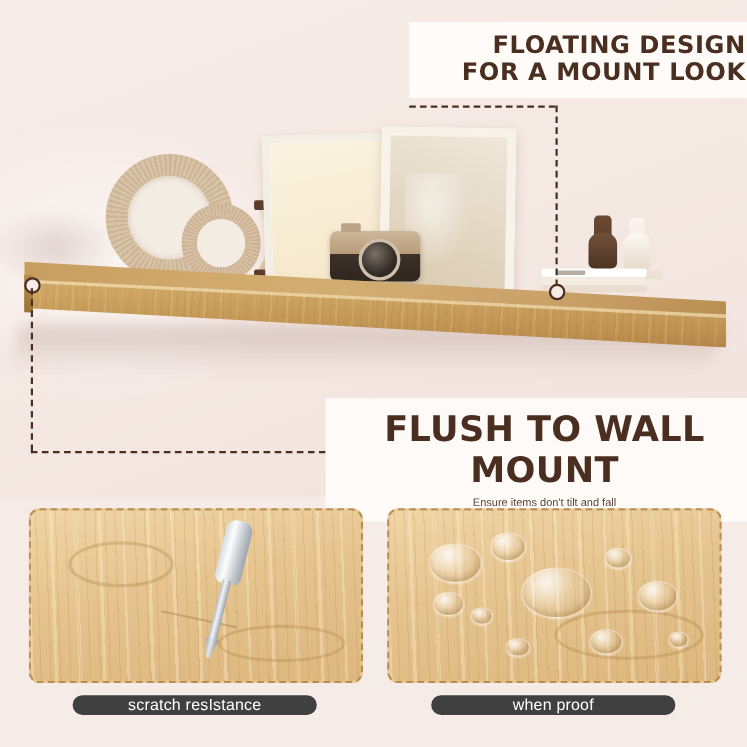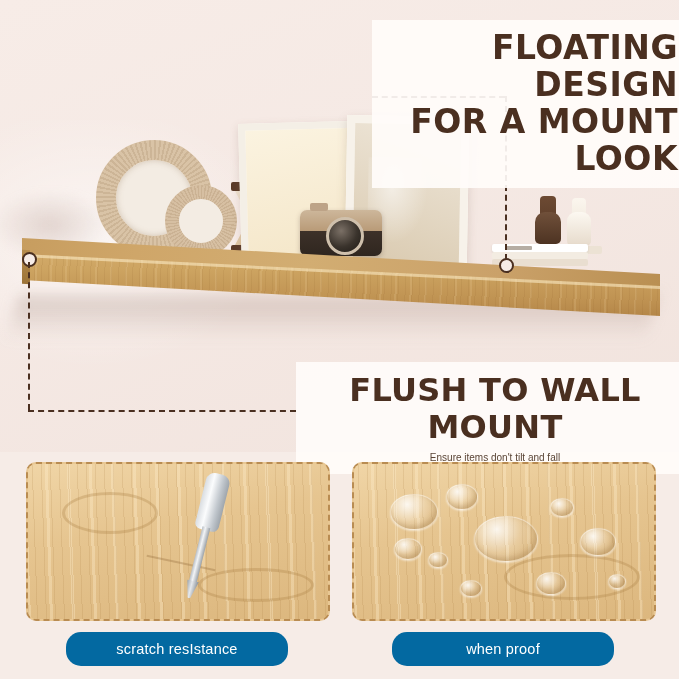--- a/index.html
+++ b/index.html
@@ -189,21 +189,21 @@
   .callout{
     position:absolute;
     background:rgba(255,252,250,.92);
     padding:10px 16px;
   }
   .callout-top{
     left:372px;top:20px;width:290px;
     text-align:right;
   }
   .callout-top .line{
-    font-size:33px;font-weight:bold;letter-spacing:.5px;
+    font-size:22px;font-weight:bold;letter-spacing:.5px;
     color:#4a2f20;line-height:1.12;
     font-family:"DejaVu Sans", sans-serif;
   }
   .callout-bottom{
     left:296px;top:362px;width:366px;
     text-align:center;
   }
   .callout-bottom .title{
     font-size:32px;font-weight:bold;color:#4a2f20;letter-spacing:.3px;
     font-family:"DejaVu Sans", sans-serif;
@@ -266,22 +266,22 @@
   }
 
   .droplet{
     position:absolute;border-radius:50%;
     background:radial-gradient(circle at 35% 28%, rgba(255,255,255,.85), rgba(255,255,255,.18) 45%, rgba(190,155,105,.18) 75%);
     box-shadow:inset -2px -3px 5px rgba(140,105,60,.28), 0 1px 2px rgba(255,255,255,.55);
     border:1px solid rgba(255,255,255,.38);
   }
 
   .pill{
-    position:absolute;top:632px;height:34px;border-radius:15px;
-    background:#0369a1;
+    position:absolute;top:632px;height:18px;border-radius:15px;
+    background:#404040;
     color:#fff;
     display:flex;align-items:center;justify-content:center;
     font-size:14.5px;letter-spacing:.2px;
   }
   .pill.left{left:66px;width:222px;}
   .pill.right{left:392px;width:222px;}
 </style>
 </head>
 <body>
 

